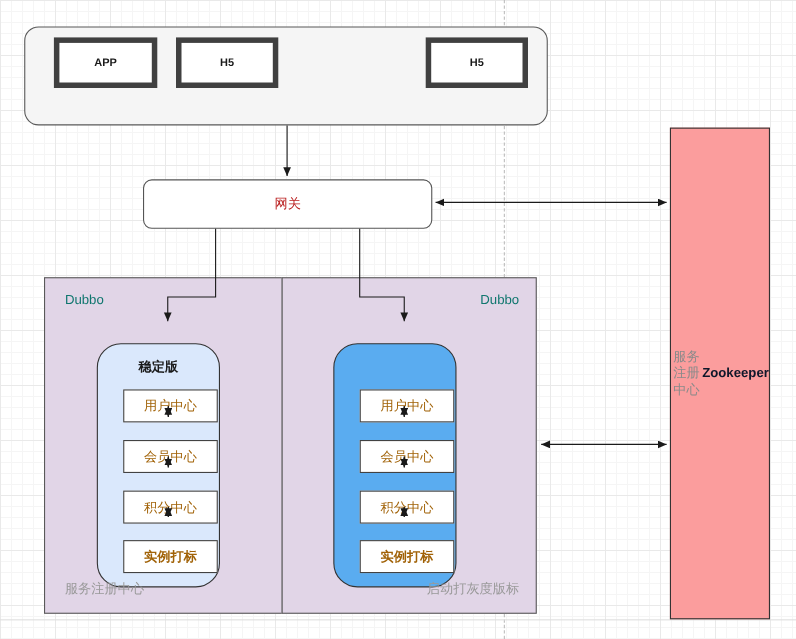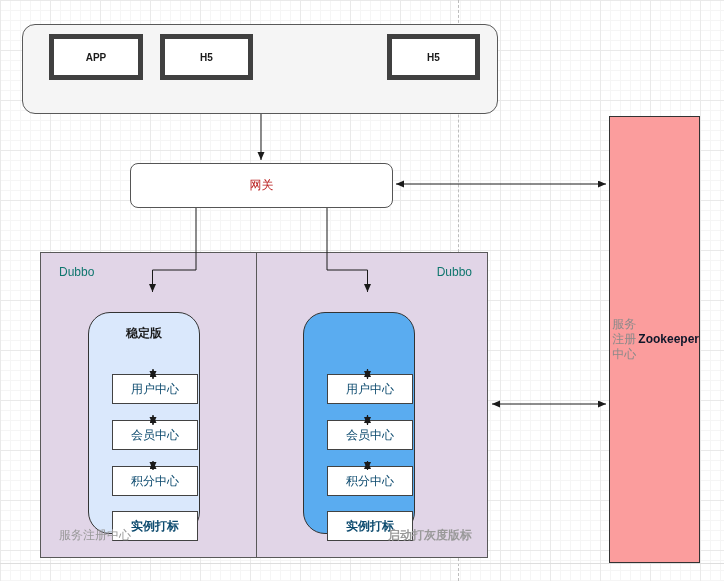--- a/index.html
+++ b/index.html
@@ -50,36 +50,36 @@
   .cluster-right { left: 256px; top: 252px; width: 232px; height: 306px; }
   .dubbo-label {
     position: absolute; top: 12px; font-size: 12px; color: #0f766e;
   }
   .dubbo-label.tl { left: 18px; }
   .dubbo-label.tr { right: 15px; }
   .footer-note {
     position: absolute; bottom: 13px; font-size: 12px; color: #999999;
   }
   .footer-note.bl { left: 18px; }
-  .footer-note.br { right: 15px; font-weight: bold; }
+  .footer-note.br { right: 15px; }
   .version-box {
     position: absolute; top: 59px; width: 112px; height: 222px;
     border: 1px solid #333333; border-radius: 22px;
   }
   .version-box.stable { left: 47px; background: #dae8fc; }
   .version-box.gray   { left: 46px; background: #5aacf0; }
   .version-title {
     position: absolute; top: 12px; left: 0; width: 100%;
     text-align: center; font-size: 12px; font-weight: bold; color: #1a1a1a;
   }
   .service-box {
     position: absolute; left: 23px; width: 86px; height: 30px;
     background: #ffffff; border: 1px solid #424242;
     display: flex; align-items: center; justify-content: center;
-    font-size: 12px; color: #0c4a6e; margin-top: 20px;
+    font-size: 12px; color: #a16207;
   }
   .svc-1 { top: 41px; } .svc-2 { top: 87px; text-align: center; } .svc-3 { top: 133px; } .svc-4 { top: 178px; font-weight: bold; }
   .registry {
     left: 609px; top: 116px; width: 91px; height: 447px;
     background: #fb9d9d; border: 1px solid #333333;
     display: flex; flex-direction: row; align-items: center; justify-content: center;
     text-align: center;
   }
   .registry .title { font-size: 12px; color: #8a8a8a; line-height: 15px; }
   .registry .subtitle { font-size: 12px; font-weight: bold; color: #0f172a; line-height: 15px; }

